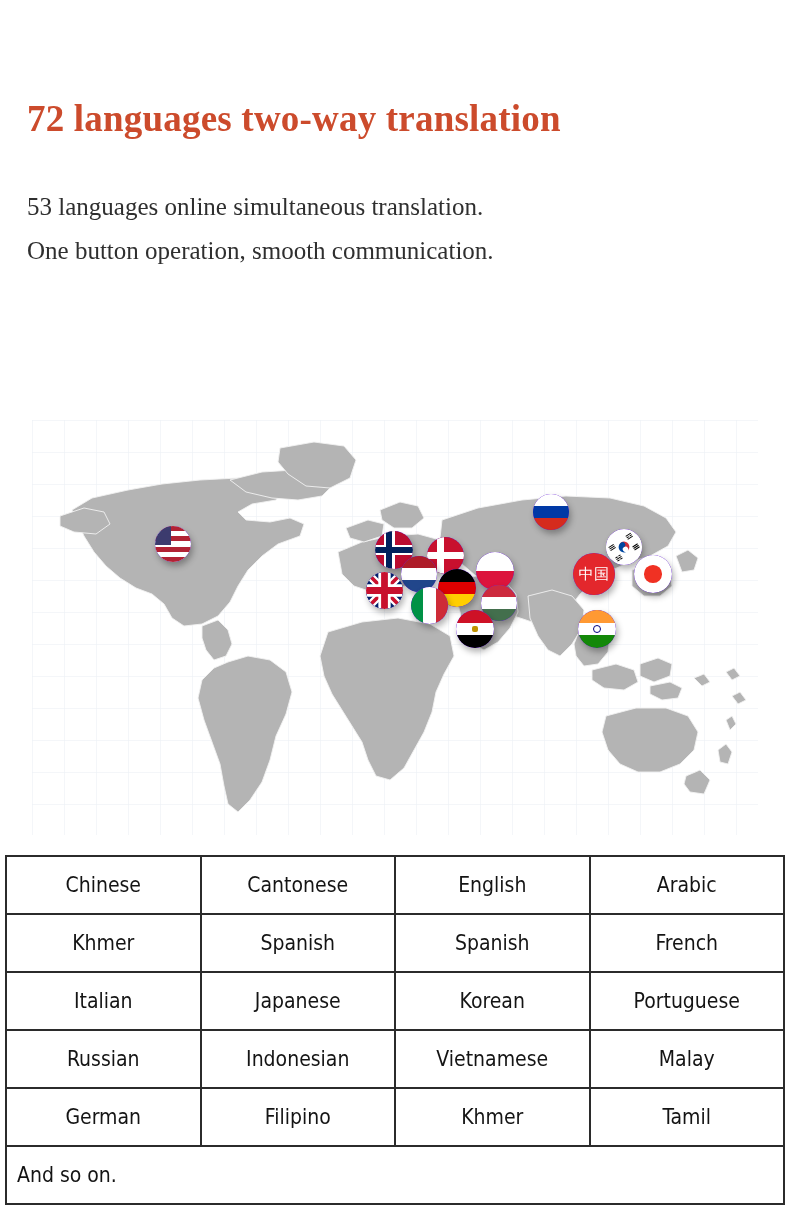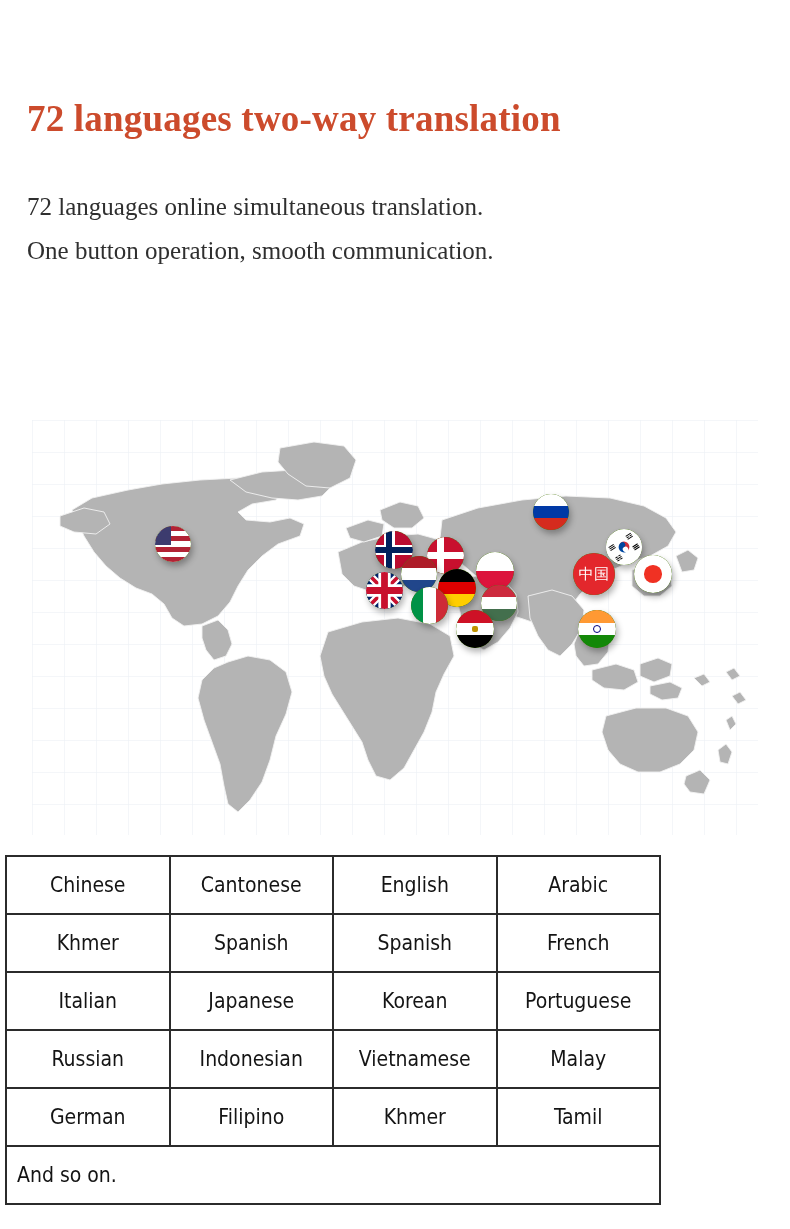--- a/index.html
+++ b/index.html
@@ -62,38 +62,38 @@
     width: 726px;
     height: 415px;
   }
 
   
   .flag-badge {
     position: absolute;
     border-radius: 50%;
     overflow: hidden;
     box-shadow: 2px 4px 6px rgba(0,0,0,0.30);
-    background: #4d7c0f;
+    background: #6d28d9;
     box-sizing: border-box;
   }
   .flag-inner {
     position: absolute;
     left: 0; top: 0; right: 0; bottom: 0;
     border-radius: 50%;
     overflow: hidden;
   }
   .stripe-h { position: absolute; left: 0; width: 100%; }
   .stripe-v { position: absolute; top: 0; height: 100%; }
 
   
   #language-table {
     position: absolute;
     left: 5px;
     top: 855px;
-    width: 656px;
+    width: 780px;
     border-collapse: collapse;
     table-layout: fixed;
     font-family: "DejaVu Sans Condensed", "Liberation Sans Narrow", "Liberation Sans", sans-serif;
   }
   #language-table td {
     border: 2px solid #2b2b2b;
     height: 58px;
     text-align: center;
     vertical-align: middle;
     font-size: 21px;
@@ -107,21 +107,21 @@
     height: 58px;
   }
 </style>
 </head>
 <body>
 
 <div id="header-block">
   <div id="page-title">72 languages two-way translation</div>
 
   <div id="subtitle-block">
-    <span class="sub-line">72 languages online simultaneous translation.</span>
+    <span class="sub-line">53 languages online simultaneous translation.</span>
     <span class="sub-line">One button operation, smooth communication.</span>
   </div>
 </div>
 
 <div id="map-figure">
   <svg viewBox="0 0 726 415" xmlns="http://www.w3.org/2000/svg">
     <defs>
       <pattern id="gridpat" width="32" height="32" patternUnits="userSpaceOnUse">
         <path d="M 32 0 L 0 0 0 32" fill="none" stroke="#e9eef3" stroke-width="1"></path>
       </pattern>

